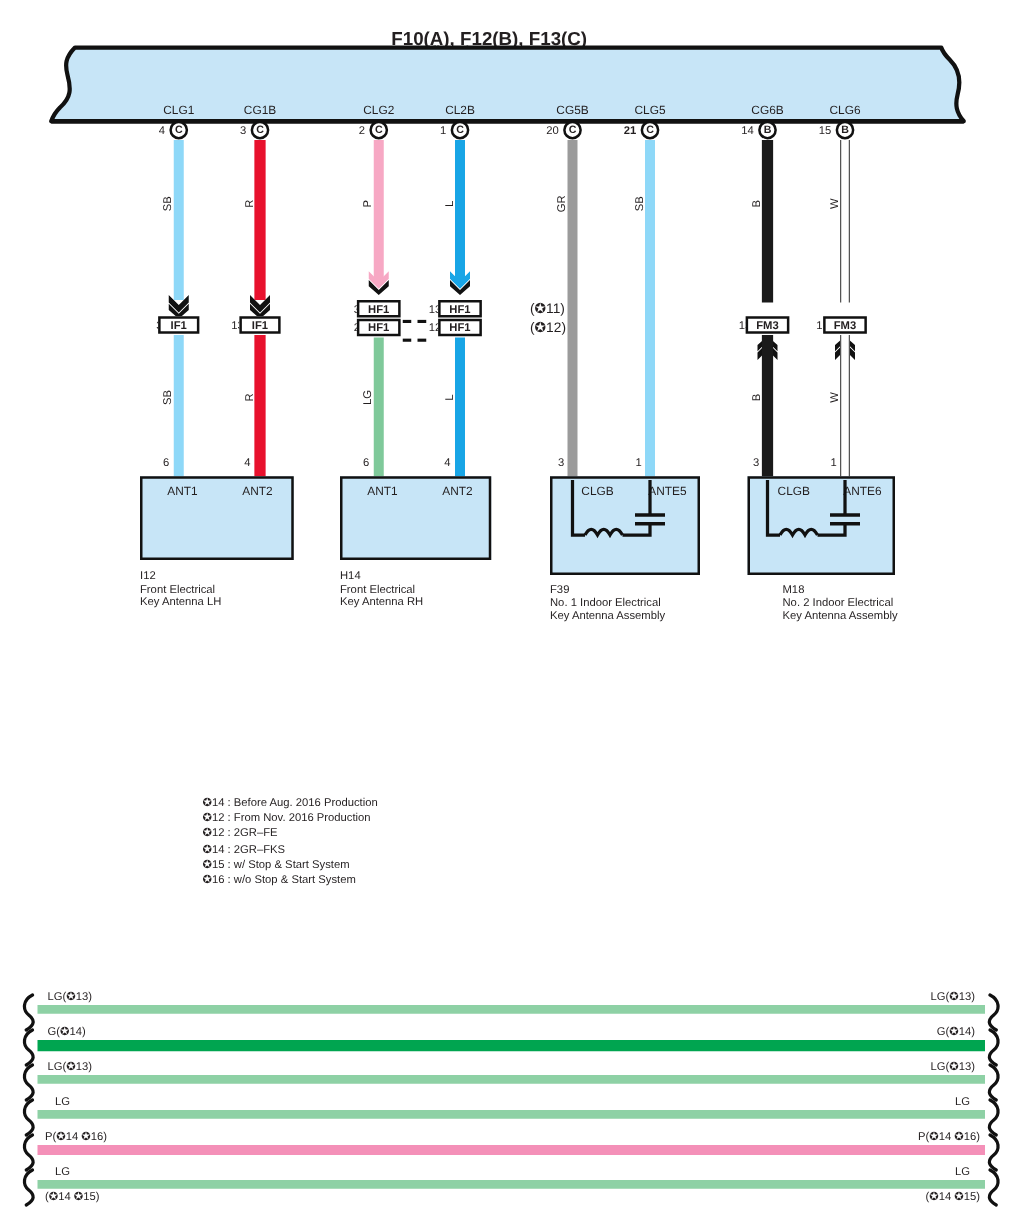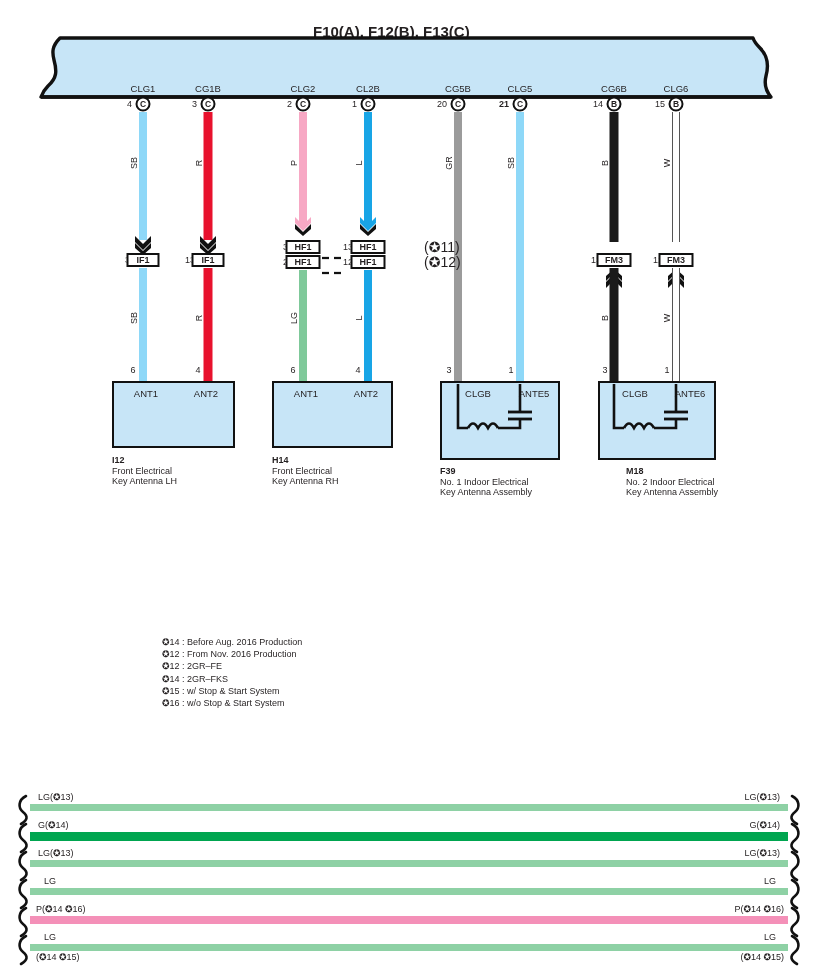--- a/index.html
+++ b/index.html
@@ -61,42 +61,42 @@
     padding: 0 3px; height: 14px; line-height: 11px;
     transform: translate(-50%,-50%);
     display:flex; align-items:center; justify-content:center;
     letter-spacing: 0px;
   }
   .chip-num {
     position: absolute; font-size: 9px; white-space: nowrap;
     transform: translate(-100%,-50%);
   }
   .chip-note {
-    position: absolute; font-size: 14px; white-space: nowrap;
+    position: absolute; font-size: 11px; white-space: nowrap;
     transform: translateY(-50%);
     padding-left: 34px;
   }
   .dashline { position: absolute; transform: translateY(-50%); }
 
   
   .cbox {
     position: absolute; background: #c7e5f7; border: 2.6px solid #111;
   }
   .cbox-pinlabel {
     position: absolute; font-size: 9.5px; white-space: nowrap;
     transform: translateX(-50%);
   }
   .cbox-pinnum {
     position: absolute; font-size: 9px; white-space: nowrap;
     transform: translateX(-50%);
   }
   .cbox-caption {
     position: absolute; font-size: 9px; line-height: 10.5px; white-space: nowrap;
   }
-  .cbox-caption .code { font-weight: bold; }
+  .cbox-caption .code { font-weight: normal; }
   .internal { position: absolute; }
 
   
   .footnotes { position: absolute; left: 162px; top: 636px; font-size: 9px; line-height: 12.2px; }
   .fn-row { white-space: nowrap; }
   .fn-star { display:inline-block; }
 
   
   .bundle { position: absolute; left: 0; top: 780px; width: 818px; height: 186px; }
   .bwire { position: absolute; left: 30px; width: 758px; }

